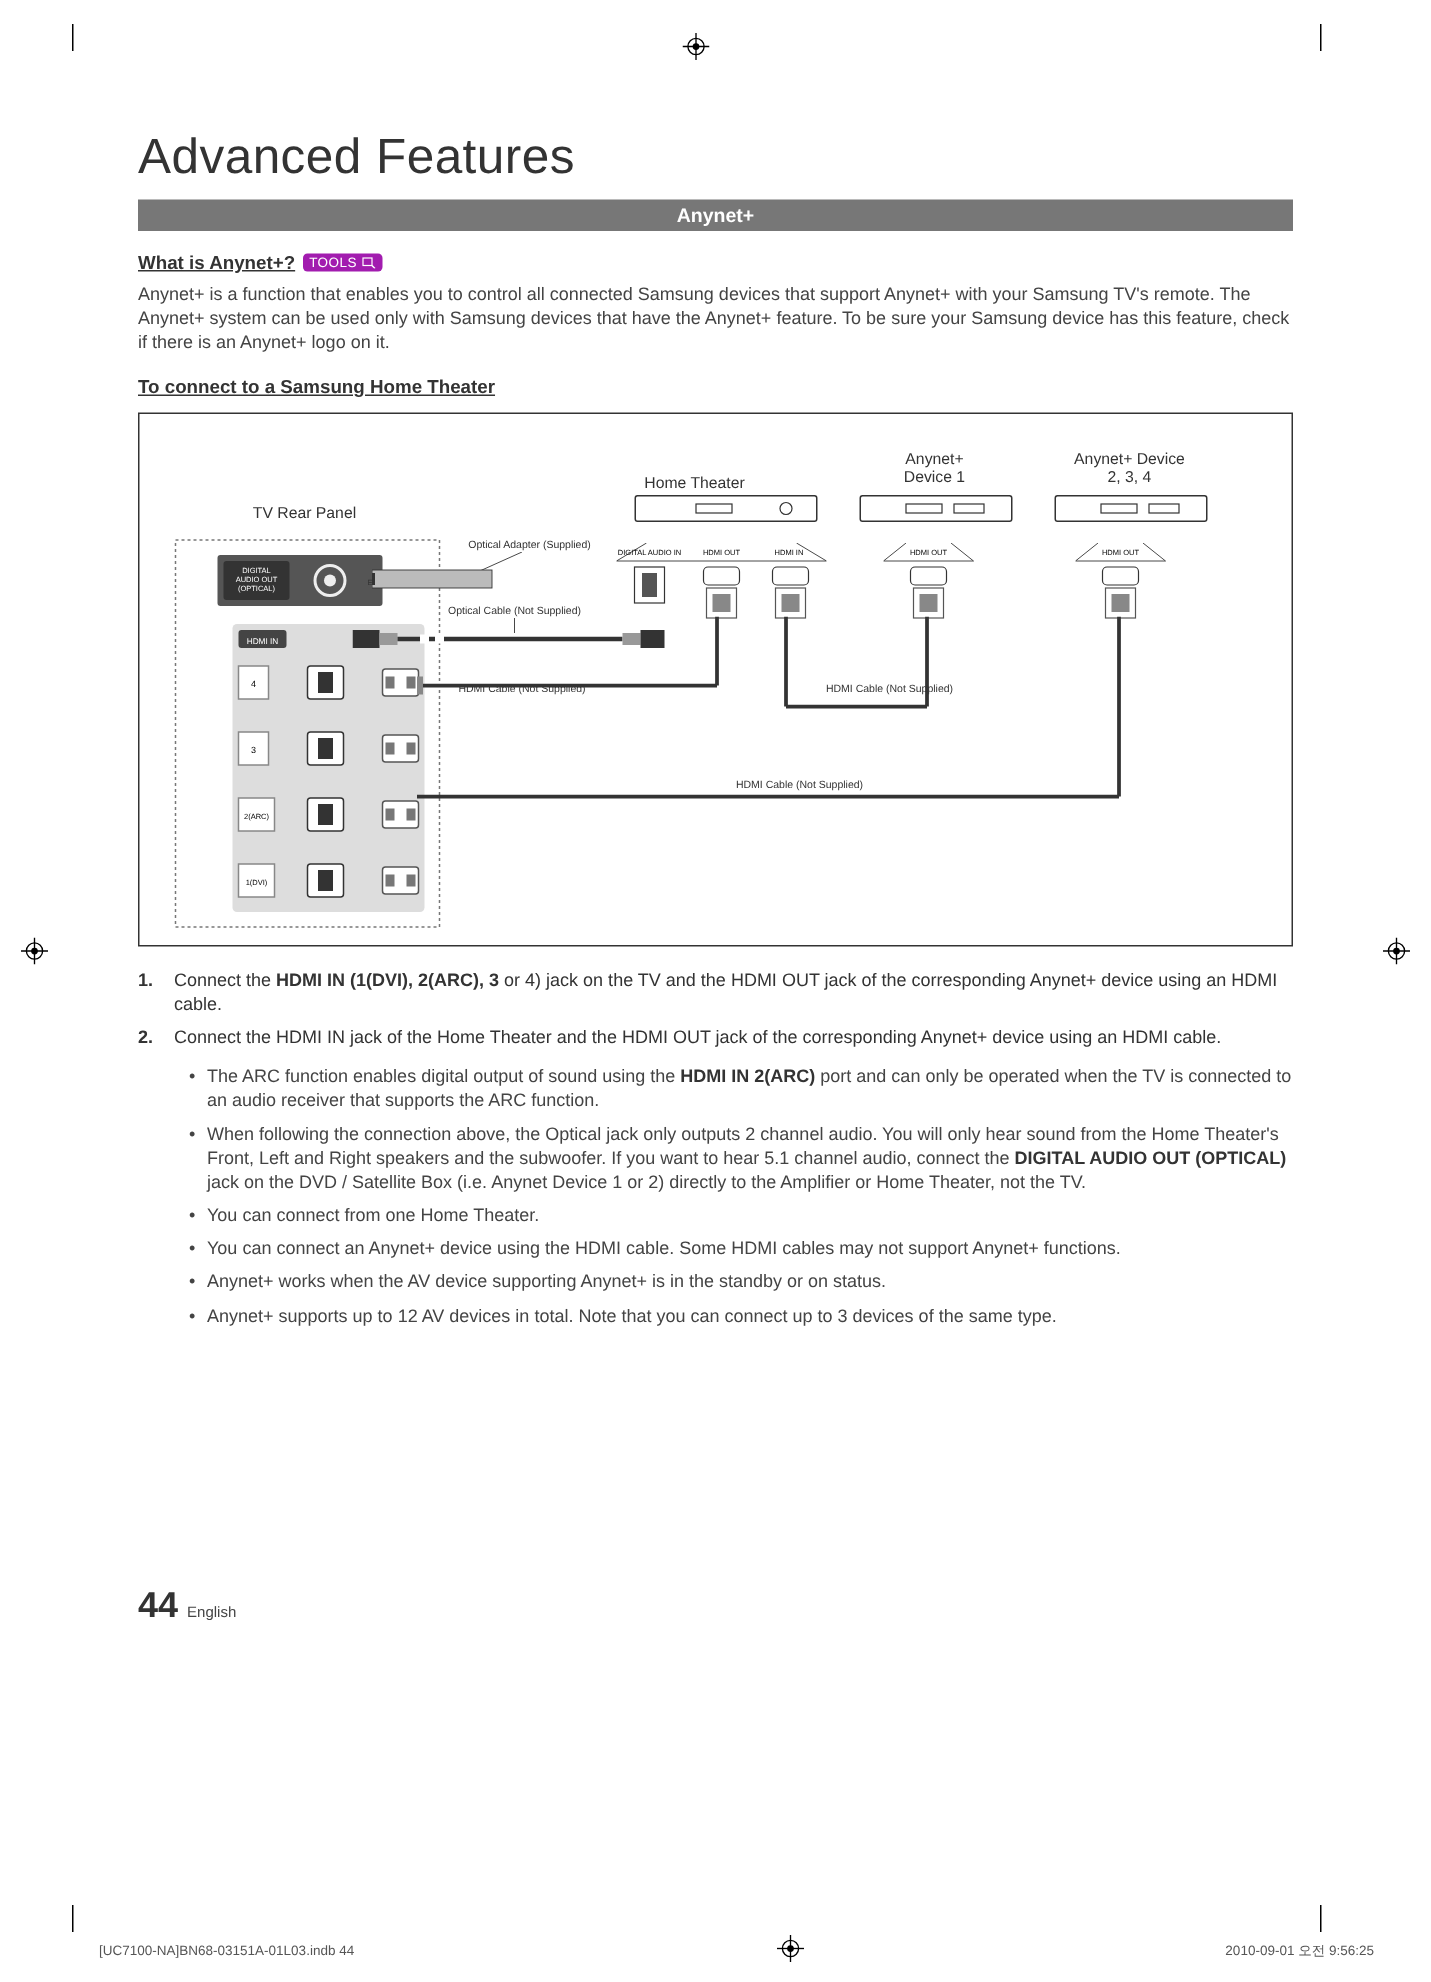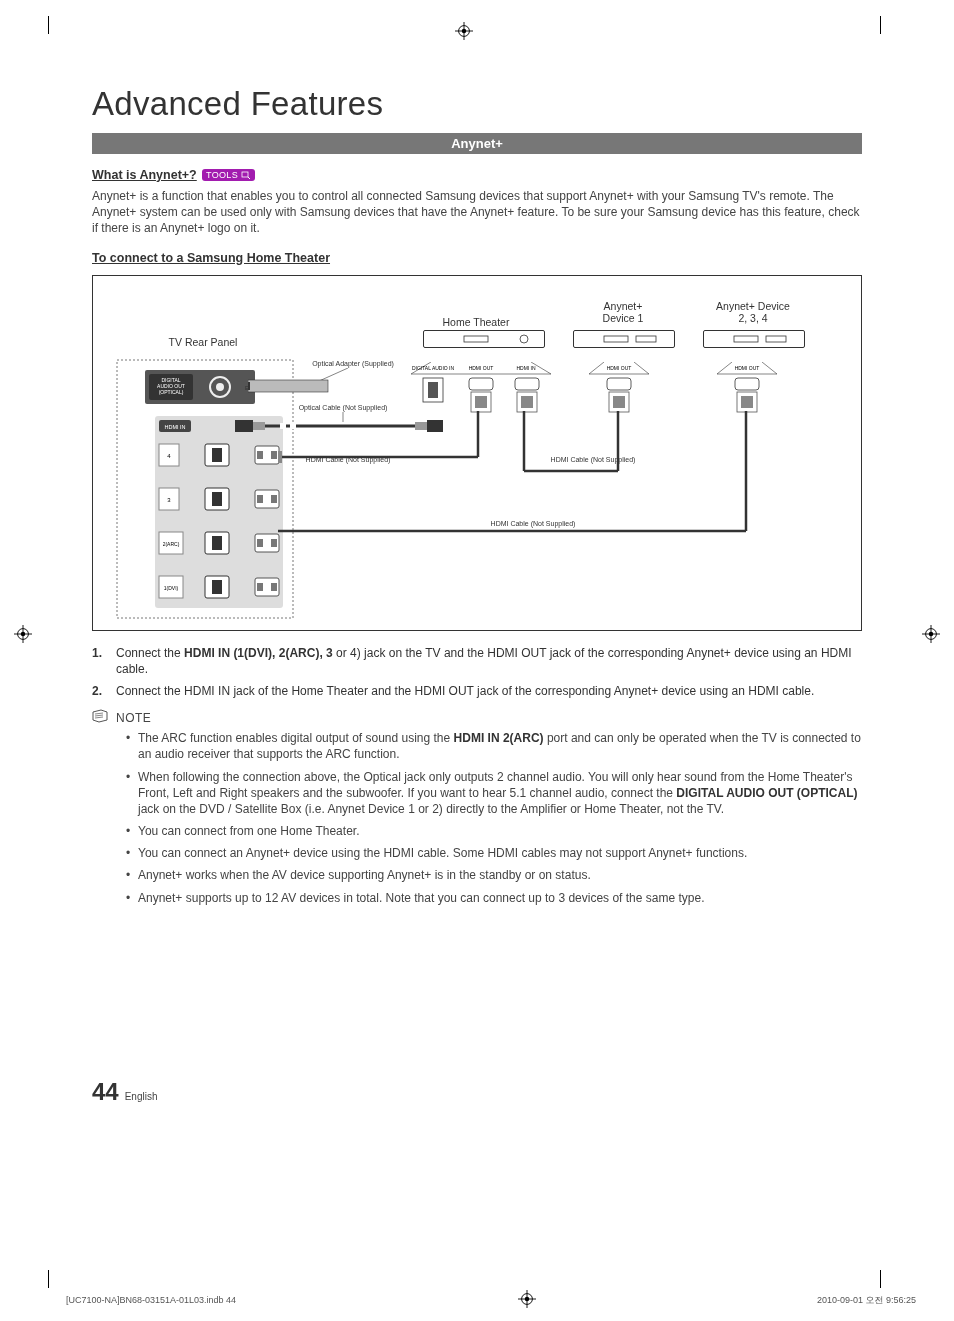--- a/index.html
+++ b/index.html
@@ -215,21 +215,21 @@
 
   <p class="body">Anynet+ is a function that enables you to control all connected Samsung devices that support Anynet+ with your Samsung TV's remote. The Anynet+ system can be used only with Samsung devices that have the Anynet+ feature. To be sure your Samsung device has this feature, check if there is an Anynet+ logo on it.</p>
 
   <div class="subhead" style="margin-bottom:10px">To connect to a Samsung Home Theater</div>
 
   
   <div class="diagram">
 
     <div class="dlabel" style="left:60px; top:60px; width:100px">TV Rear Panel</div>
 
-    <div class="dlabel" style="left:333px; top:40px; width:100px">Home Theater</div>
+    <div class="dlabel" style="left:320px; top:40px; width:100px">Home Theater</div>
     <div class="dbox" style="left:330px; top:54px; width:120px; height:16px">
       <svg width="120" height="16">
           <rect x="40" y="5" width="24" height="6" fill="none" stroke="#333" stroke-width="0.8"></rect>
           <circle cx="100" cy="8" r="4" fill="none" stroke="#333" stroke-width="0.8"></circle>
         </svg>
     </div>
 
     <div class="dlabel" style="left:480px; top:24px; width:100px; white-space:pre-line">Anynet+
 Device 1</div>
     <div class="dbox" style="left:480px; top:54px; width:100px; height:16px">
@@ -380,31 +380,20 @@
     <li>
       <span class="num">1.</span>
       <span><span>Connect the </span><span class="b">HDMI IN (1(DVI), 2(ARC), 3</span><span> or 4) jack on the TV and the HDMI OUT jack of the corresponding Anynet+ device using an HDMI cable.</span></span>
     </li>
     <li>
       <span class="num">2.</span>
       <span>Connect the HDMI IN jack of the Home Theater and the HDMI OUT jack of the corresponding Anynet+ device using an HDMI cable.</span>
     </li>
   </ol>
 
-  <div class="note-row">
-    <span class="note-icon">
-      <svg width="18" height="14" viewBox="0 0 18 14">
-          <path d="M1 3 L9 1 L15 3 L15 11 L7 13 L1 11 Z" fill="none" stroke="#555" stroke-width="1"></path>
-          <line x1="3" y1="5" x2="11" y2="4" stroke="#555" stroke-width="0.7"></line>
-          <line x1="3" y1="7" x2="11" y2="6" stroke="#555" stroke-width="0.7"></line>
-          <line x1="3" y1="9" x2="11" y2="8" stroke="#555" stroke-width="0.7"></line>
-        </svg>
-    </span>
-    <span class="note-text">NOTE</span>
-  </div>
 
   <ul class="notes">
     <li><span>The ARC function enables digital output of sound using the </span><span class="b">HDMI IN 2(ARC)</span><span> port and can only be operated when the TV is connected to an audio receiver that supports the ARC function.</span></li>
     <li><span>When following the connection above, the Optical jack only outputs 2 channel audio. You will only hear sound from the Home Theater's Front, Left and Right speakers and the subwoofer. If you want to hear 5.1 channel audio, connect the </span><span class="b">DIGITAL AUDIO OUT (OPTICAL)</span><span> jack on the DVD / Satellite Box (i.e. Anynet Device 1 or 2) directly to the Amplifier or Home Theater, not the TV.</span></li>
     <li><span>You can connect from one Home Theater.</span></li>
     <li><span>You can connect an Anynet+ device using the HDMI cable. Some HDMI cables may not support Anynet+ functions.</span></li>
     <li><span>Anynet+ works when the AV device supporting Anynet+ is in the standby or on status.</span></li>
     <li><span>Anynet+ supports up to 12 AV devices in total. Note that you can connect up to 3 devices of the same type.</span></li>
   </ul>
 

